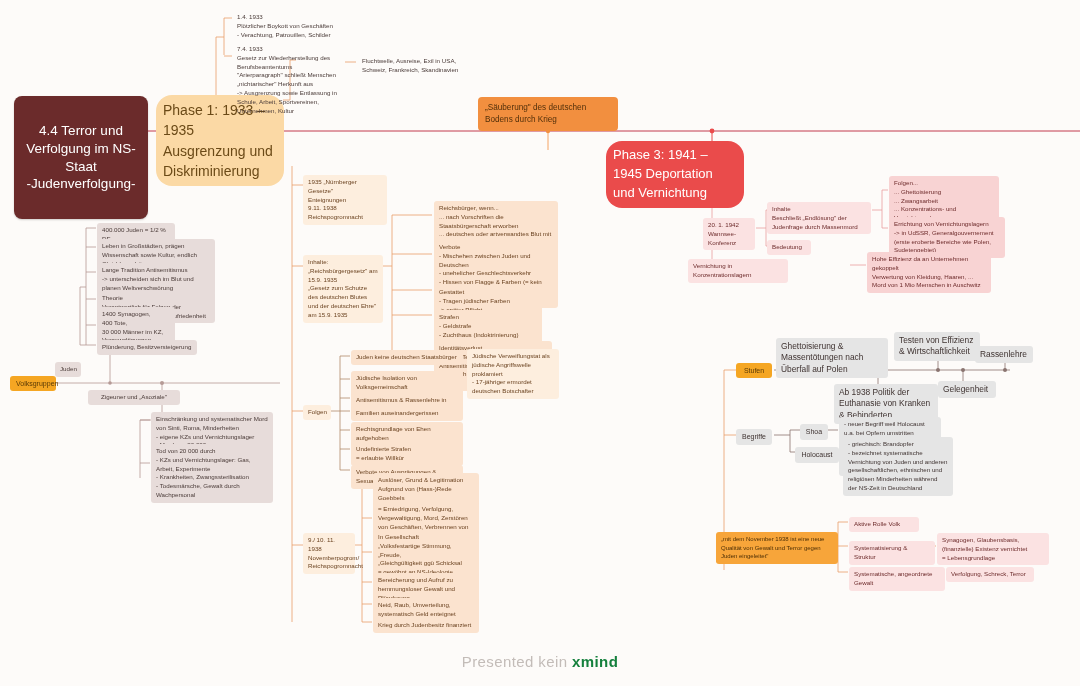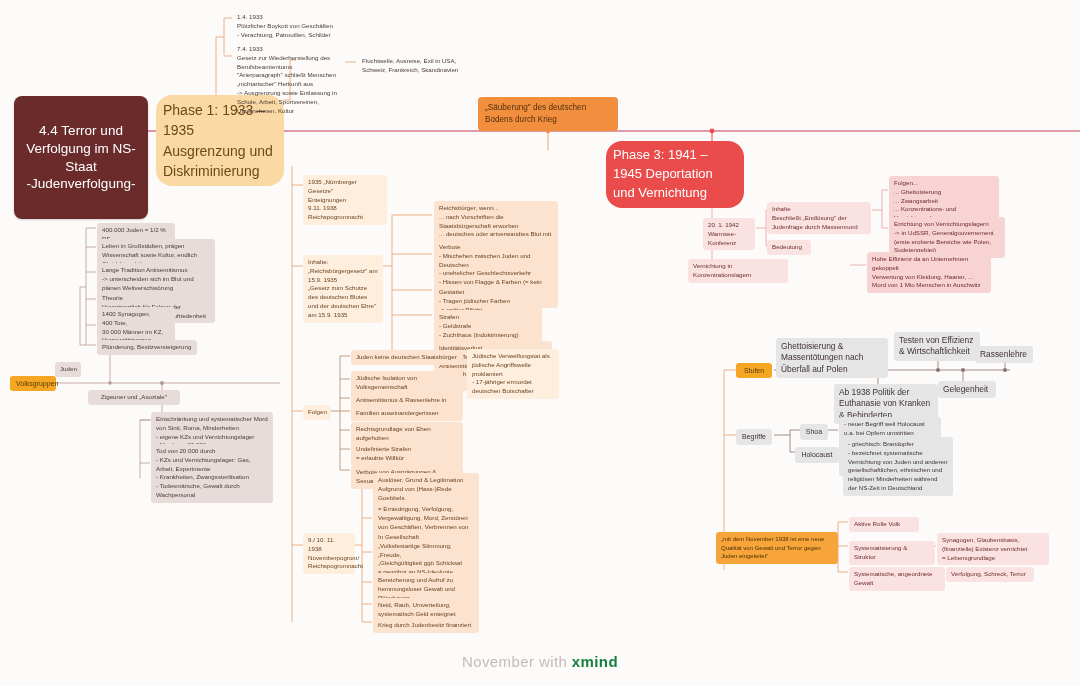--- a/index.html
+++ b/index.html
@@ -341,16 +341,16 @@
 
   <div class="node card c-mauve" style="left:151px;top:412px;width:122px;white-space:pre-line;">Einschränkung und systematischer Mord von Sinti, Roma, Minderheiten
 - eigene KZs und Vernichtungslager
 - Mord von 20 000</div>
   <div class="node card c-mauve" style="left:151px;top:444px;width:122px;white-space:pre-line;">Tod von 20 000 durch
 - KZs und Vernichtungslager: Gas, Arbeit, Experimente
 - Krankheiten, Zwangssterilisation
 - Todesmärsche, Gewalt durch Wachpersonal</div>
 
   <div class="footer">
-    <span>November with </span><b>xmind</b>
+    <span>Presented kein </span><b>xmind</b>
   </div>
 
 </div>
 
 </body></html>

